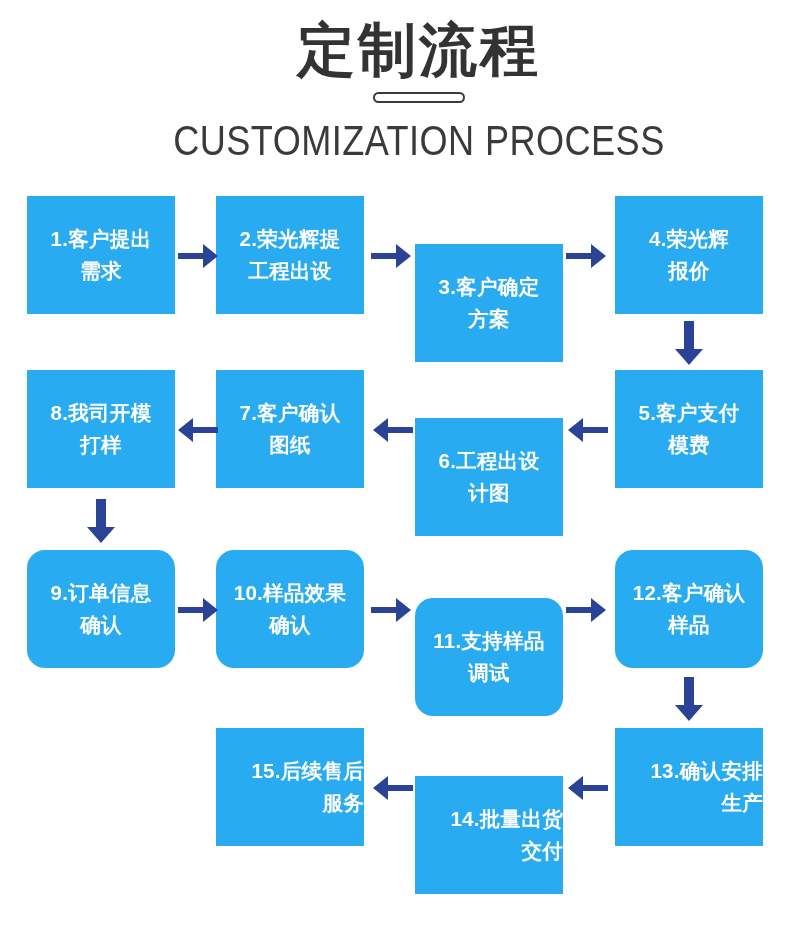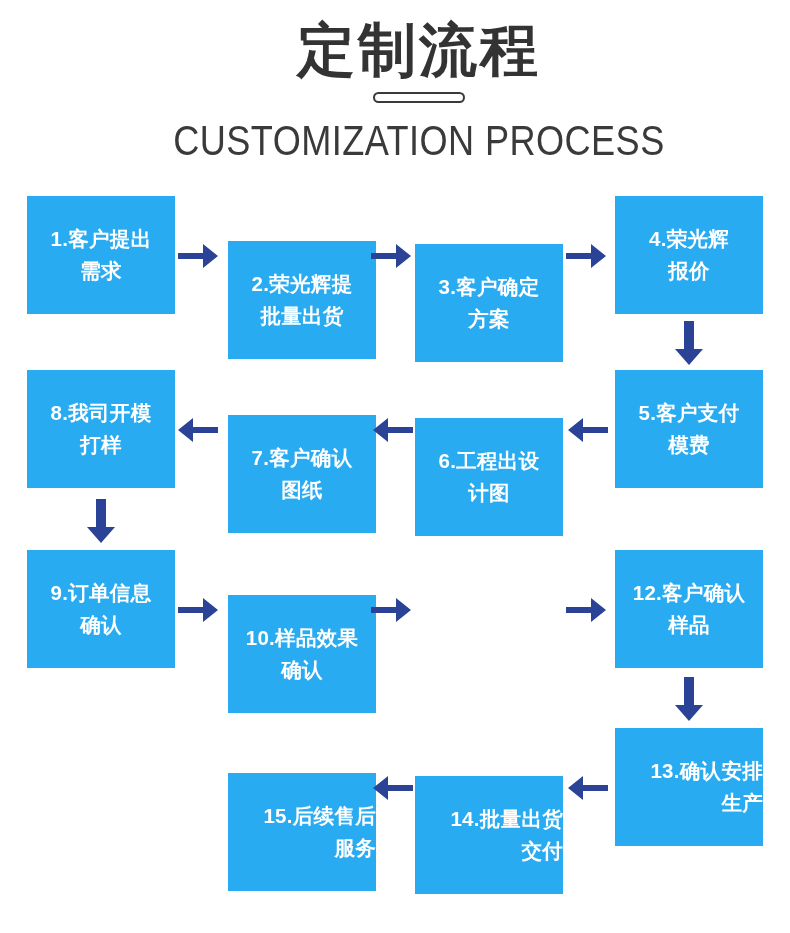--- a/index.html
+++ b/index.html
@@ -87,26 +87,26 @@
 
   
   .arrow {
     position: absolute;
     color: #2b4396;
   }
   .arrow svg { display: block; }
 
   
   .c1 { left: 27px; }
-  .c2 { left: 228px; margin-top: 45px; }
+  .c2 { left: 216px; }
   .c3 { left: 415px; margin-top: 48px; }
   .c4 { left: 615px; }
   .r1 { top: 13px;  }
   .r2 { top: 187px; align-items: center; }
-  .r3 { top: 367px; }
+  .r3 { top: 367px; border-radius: 18px; }
   .r4 { top: 545px; align-items: flex-end; }
 </style>
 </head>
 <body>
 
 <div class="header">
   <h1 class="header-title">定制流程</h1>
 
   <div class="divider-wrap">
     <div class="divider-pill"></div>
@@ -116,21 +116,21 @@
 </div>
 
 <div class="flow">
 
   <div class="node c1 r1">
     <span class="l1">1.客户提出</span>
     <span class="l2">需求</span>
   </div>
   <div class="node c2 r1">
     <span class="l1">2.荣光辉提</span>
-    <span class="l2">批量出货</span>
+    <span class="l2">工程出设</span>
   </div>
   <div class="node c3 r1">
     <span class="l1">3.客户确定</span>
     <span class="l2">方案</span>
   </div>
   <div class="node c4 r1">
     <span class="l1">4.荣光辉</span>
     <span class="l2">报价</span>
   </div>
 
@@ -196,20 +196,24 @@
   </div>
 
   <div class="node c1 r3">
     <span class="l1">9.订单信息</span>
     <span class="l2">确认</span>
   </div>
   <div class="node c2 r3">
     <span class="l1">10.样品效果</span>
     <span class="l2">确认</span>
   </div>
+  <div class="node c3 r3">
+    <span class="l1">11.支持样品</span>
+    <span class="l2">调试</span>
+  </div>
   <div class="node c4 r3">
     <span class="l1">12.客户确认</span>
     <span class="l2">样品</span>
   </div>
 
   <div class="arrow" style="left:178px; top:411px;">
     <svg width="40" height="32" viewBox="0 0 40 32" aria-hidden="true">
       <path d="M0 13 H25 L25 4 L40 16 L25 28 L25 19 H0 Z" fill="#2b4396"></path>
     </svg>
   </div>

